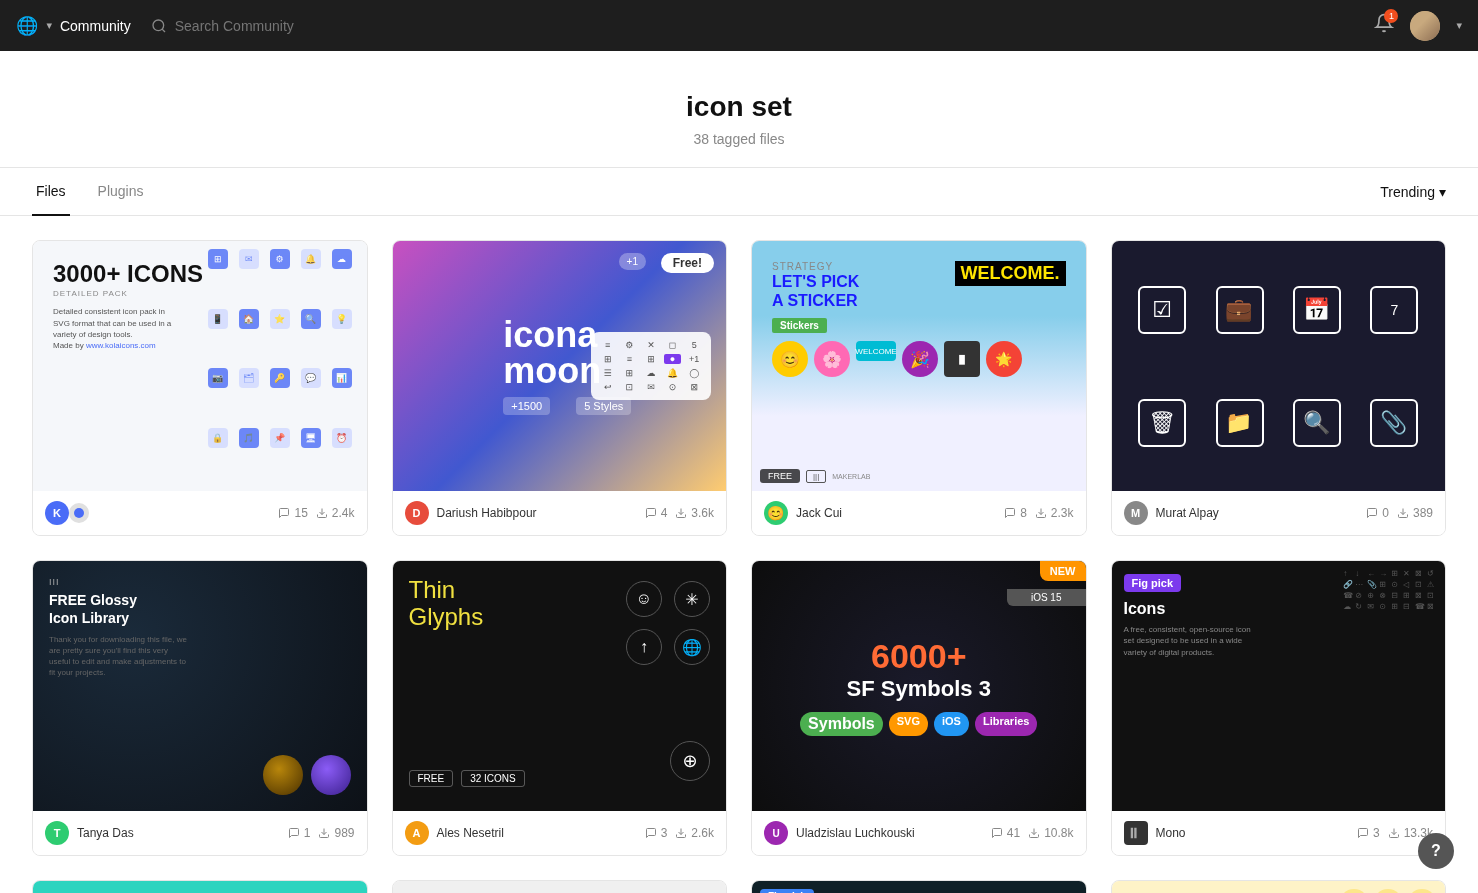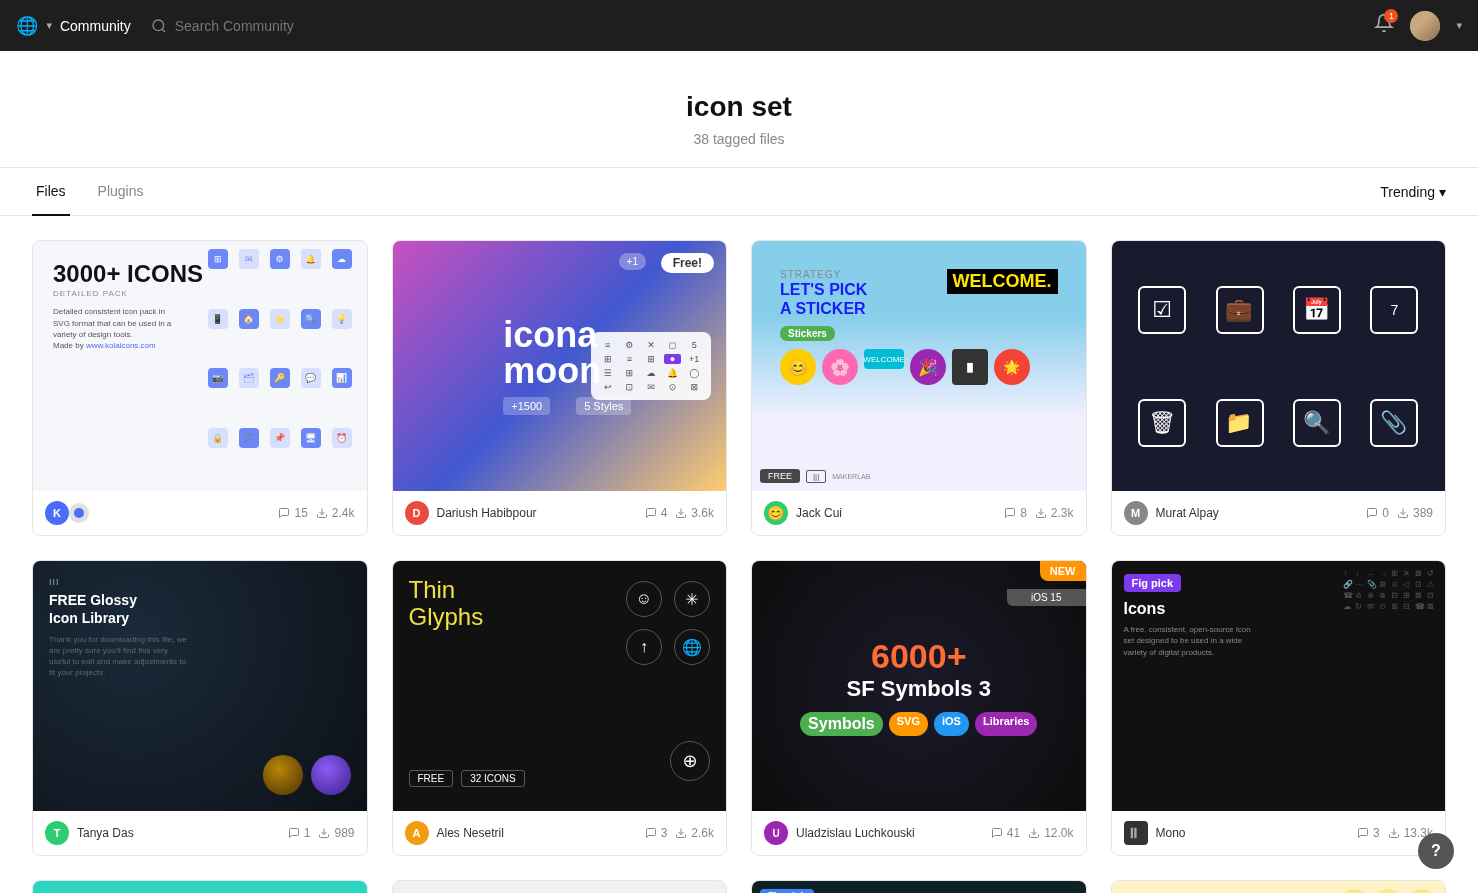--- a/index.html
+++ b/index.html
@@ -248,21 +248,21 @@
       justify-content: center;
       flex-direction: column;
       position: relative;
     }
 
     
     .card3-content {
       width: 100%;
       height: 100%;
       background: linear-gradient(to bottom, #87ceeb 30%, #f0f0ff 70%);
-      padding: 28px;
+      padding: 20px;
       position: relative;
     }
     .card3-header {
       display: flex;
       justify-content: space-between;
       align-items: flex-start;
     }
 
     
     .card4-content {
@@ -593,21 +593,21 @@
   <div class="card">
     <div class="card-thumb">
       <div class="card3-content">
         <div class="card3-header">
           <div>
             <div style="font-size:10px;color:#888;letter-spacing:1px;">STRATEGY</div>
             <div style="font-size:16px;font-weight:900;color:#1a1aff;line-height:1.2;">LET'S PICK<br>A STICKER</div>
           </div>
           <div style="font-size:18px;font-weight:900;color:#ffe600;background:#000;padding:2px 6px;">WELCOME.</div>
         </div>
-        <div style="margin-top:8px;background:#4caf50;display:inline-block;padding:2px 8px;border-radius:7px;font-size:10px;color:#fff;font-weight:700;">Stickers</div>
+        <div style="margin-top:8px;background:#4caf50;display:inline-block;padding:2px 8px;border-radius:2px;font-size:10px;color:#fff;font-weight:700;">Stickers</div>
         <div style="display:flex;flex-wrap:wrap;gap:6px;margin-top:8px;">
           <div style="width:36px;height:36px;border-radius:50%;background:#ffcc00;display:flex;align-items:center;justify-content:center;font-size:16px;">😊</div>
           <div style="width:36px;height:36px;border-radius:50%;background:#ff69b4;display:flex;align-items:center;justify-content:center;font-size:16px;">🌸</div>
           <div style="width:40px;height:20px;background:#00bcd4;border-radius:4px;display:flex;align-items:center;justify-content:center;font-size:8px;color:#fff;">WELCOME</div>
           <div style="width:36px;height:36px;border-radius:50%;background:#9c27b0;display:flex;align-items:center;justify-content:center;font-size:16px;">🎉</div>
           <div style="width:36px;height:36px;border-radius:4px;background:#333;display:flex;align-items:center;justify-content:center;font-size:8px;color:#fff;">▐▌</div>
           <div style="width:36px;height:36px;border-radius:50%;background:#f44336;display:flex;align-items:center;justify-content:center;font-size:14px;">🌟</div>
         </div>
         <div style="position:absolute;bottom:8px;left:8px;right:8px;display:flex;gap:6px;align-items:center;">
           <div style="background:rgba(0,0,0,0.7);color:#fff;font-size:9px;padding:2px 8px;border-radius:3px;">FREE</div>
@@ -767,21 +767,21 @@
             <path d="M21 15a2 2 0 0 1-2 2H7l-4 4V5a2 2 0 0 1 2-2h14a2 2 0 0 1 2 2z"></path>
           </svg>
         <span>41</span>
       </div>
       <div class="card-stat">
         <svg width="12" height="12" viewBox="0 0 24 24" fill="none" stroke="#888" stroke-width="2">
             <path d="M21 15v4a2 2 0 0 1-2 2H5a2 2 0 0 1-2-2v-4"></path>
             <polyline points="7,10 12,15 17,10"></polyline>
             <line x1="12" y1="15" x2="12" y2="3"></line>
           </svg>
-        <span>12.0k</span>
+        <span>10.8k</span>
       </div>
     </div>
   </div>
 
   <div class="card">
     <div class="card-thumb">
       <div class="card8-content">
         <div style="background:#7c3aed;color:#fff;font-size:11px;font-weight:600;padding:3px 8px;border-radius:4px;display:inline-block;margin-bottom:8px;">Fig pick</div>
         <div style="font-size:16px;font-weight:700;color:#fff;margin-bottom:6px;">Icons</div>
         <div style="font-size:8px;color:#888;line-height:1.4;max-width:140px;">A free, consistent, open-source icon set designed to be used in a wide variety of digital products.</div>

